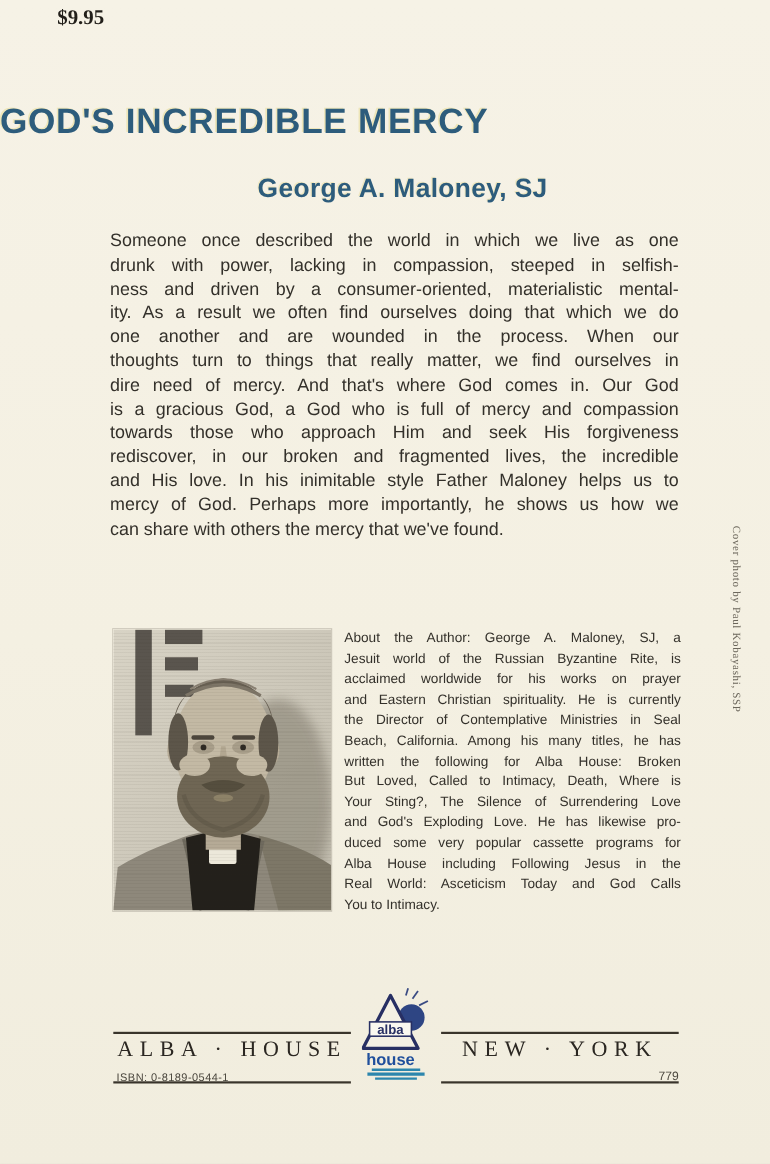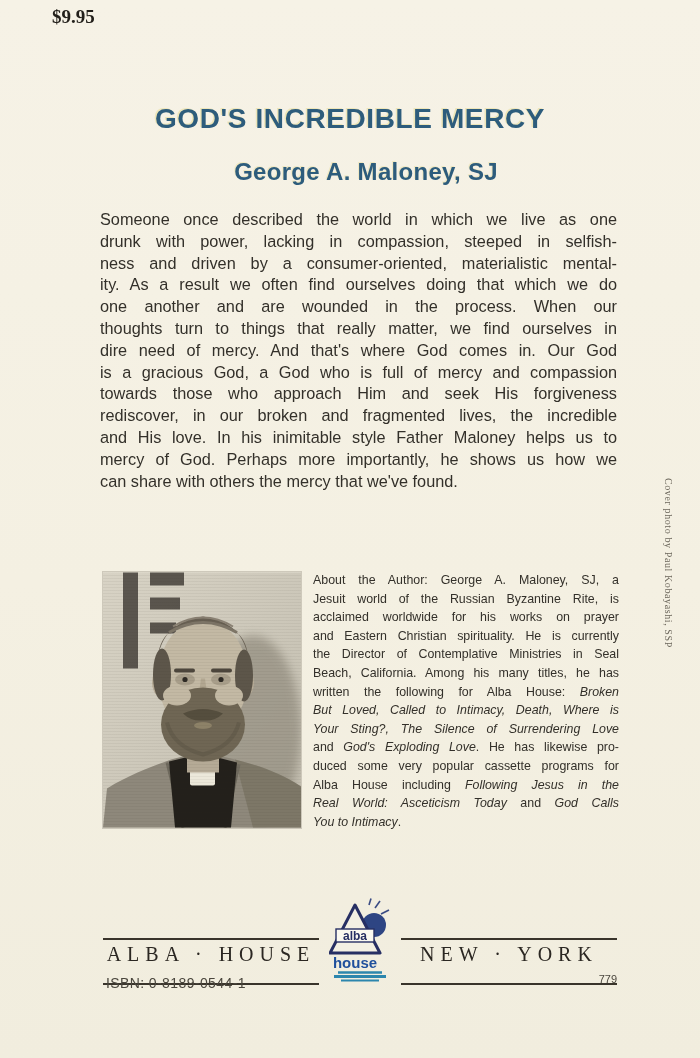--- a/index.html
+++ b/index.html
@@ -12,22 +12,22 @@
     position:relative;width:700px;height:1058px;overflow:hidden;
     background:linear-gradient(180deg,#f6f2e6 0%,#f4f0e2 55%,#f1edde 100%);
   }
   
   .price{
     position:absolute;left:52px;top:6px;
     font-family:"Liberation Serif",serif;font-weight:bold;font-size:19px;color:#221f1a;
   }
   
   .title{
-    position:absolute;top:103px;left:0;width:100%;text-align:center;
-    font-size:28px;font-weight:bold;letter-spacing:.6px;color:#2d5c7c;margin:0;
+    position:absolute;top:92px;left:0;width:100%;
+    font-size:32px;font-weight:bold;letter-spacing:.6px;color:#2d5c7c;margin:0;
     text-shadow:-1.5px -1px 0 rgba(228,216,130,.45);
   }
   .author{
     position:absolute;top:142px;left:0;width:100%;text-align:center;
     font-size:24px;font-weight:bold;letter-spacing:.3px;color:#2d5c7c;margin:16px;
     text-shadow:-1px -1px 0 rgba(228,216,130,.35);
   }
   
   .synopsis{
     position:absolute;left:100px;top:209px;width:517px;
@@ -44,42 +44,42 @@
   .photo::after{
     content:"";position:absolute;inset:0;pointer-events:none;
     background:repeating-linear-gradient(0deg,rgba(40,35,25,.05) 0 1px,transparent 1px 3px);
   }
   
   .about{
     position:absolute;left:313px;top:571px;width:306px;
     font-size:12.4px;line-height:18.6px;color:#33302a;
   }
   .about .rb{font-weight:normal;}
-  .about .ri{font-style:italic;}
+  .about .ri{}
   
   .credit{
     position:absolute;left:663px;top:478px;
     writing-mode:vertical-rl;text-orientation:sideways;
     font-family:"Liberation Serif",serif;font-size:10px;letter-spacing:.6px;color:#6b665b;
   }
   
   .pubstrip{
     position:absolute;left:103px;top:938px;width:514px;
     display:flex;align-items:stretch;gap:10px;
   }
   .pub-seg{
     flex:1;border-top:2px solid #39342b;border-bottom:2px solid #39342b;
     padding:3px 0 17px;text-align:center;
     font-family:"Liberation Serif",serif;font-size:20px;letter-spacing:6px;color:#2b2722;
     white-space:nowrap;overflow:hidden;
   }
   .pub-logo{width:62px;flex:0 0 62px;margin-top:-40px;position:relative;}
   .pub-logo svg{display:block;}
   
-  .isbn{position:absolute;left:106px;top:975px;font-size:14px;letter-spacing:.4px;color:#4a463d;}
+  .isbn{position:absolute;left:106px;top:975px;font-size:10px;letter-spacing:.4px;color:#4a463d;}
   .edition-code{position:absolute;left:560px;top:973px;width:57px;text-align:right;font-size:11px;color:#4a463d;}
 </style>
 </head>
 <body>
 
 <div class="cover">
 
   <div class="price">$9.95</div>
 
   <h1 class="title">GOD'S INCREDIBLE MERCY</h1>

